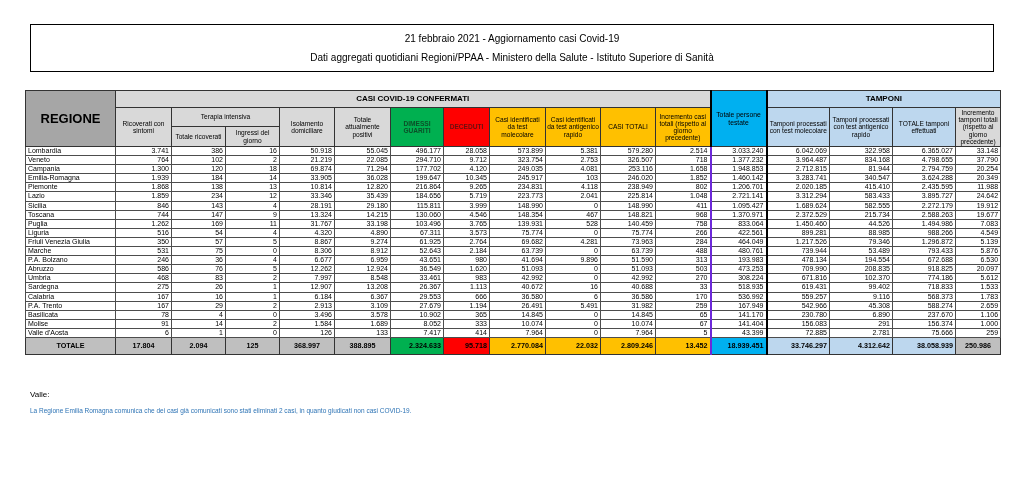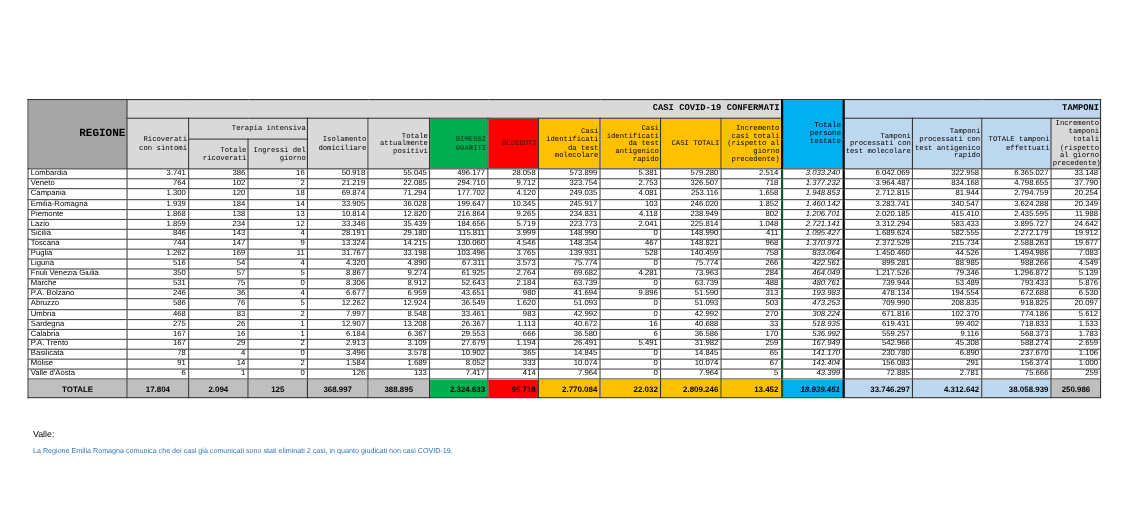--- a/index.html
+++ b/index.html
@@ -14,61 +14,65 @@
     font-size:10px; line-height:11px;
   }
   table.covid {
     position:absolute; left:25px; top:90px; width:975px;
     border-collapse:collapse; table-layout:fixed;
     border:1.5px solid #000;
   }
   th, td { border:1px solid #4d4d4d; overflow:hidden; }
   thead th {
     background:#d9d9d9; font-weight:normal; font-size:6.6px; line-height:7.2px;
-    padding:1px 1px; text-align:right; border-color:#333;font-family:Liberation Mono, monospace;
-  }
-  .th-regione { background:#a6a6a6; font-weight:bold; font-size:10px; }
+    padding:1px 1px; text-align:center; border-color:#333;
+  }
+  .th-regione { background:#a6a6a6; font-weight:bold; font-size:13px; }
   .th-band { font-weight:bold; font-size:8px; height:14px; background:#d9d9d9; }
   .th-band-tamponi { background:#bdd7ee;margin-left:11px; }
   .th-terapia { height:16px; }
   .th-sub { height:36px; }
   .th-green  { background:#00b050; color:#0b4f28; font-weight:bold; }
   .th-red    { background:#ff0000; color:#6b0f0f; font-weight:bold; }
   .th-yellow { background:#ffc000; }
   .th-blue   { background:#bdd7ee; }
   .th-gray   { background:#d9d9d9; }
   .th-testate {
     background:#00b0f0; font-size:6.8px;
     border-left:2px solid #000; border-right:2px solid #000;
   }
   tbody td {
     background:#fff; height:8.1px; line-height:8.1px; font-size:7px; padding:0 2px;
   }
   td.num { text-align:right; }
   td.region { text-align:left; }
-  .thick { border-left:2px solid #14532d; border-right:2px solid #000;font-style:italic; }
+  .thick { border-left:2px solid #6d28d9; border-right:2px solid #000; }
   tfoot td {
     font-weight:bold; font-size:7.2px; height:16px; text-align:right; padding:0 2px;
     border-color:#333;
   }
   tfoot td.label { text-align:center; }
   .t-gray  { background:#bfbfbf;text-align:center; }
   .t-green { background:#00b050; }
   .t-red   { background:#ff0000; }
   .t-yellow{ background:#ffc000; }
   .t-cyan  { background:#00b0f0; }
   .t-blue  { background:#bdd7ee; }
   .note-label { position:absolute; left:30px; top:390px; font-size:8px; color:#000; }
   .note-text  { position:absolute; left:30px; top:407px; font-size:6.5px; color:#2e74b5; }
 </style>
 </head>
 <body>
 
 <div class="page">
 
+  <div class="title-box">
+    <div>21 febbraio 2021 - Aggiornamento casi Covid-19</div>
+    <div>Dati aggregati quotidiani Regioni/PPAA - Ministero della Salute - Istituto Superiore di Sanità</div>
+  </div>
 
   <table class="covid">
     <colgroup>
       <col style="width:90px">
         <col style="width:56px">
         <col style="width:54px">
         <col style="width:54px">
       <col style="width:55px">
         <col style="width:56px">
         <col style="width:53px">

